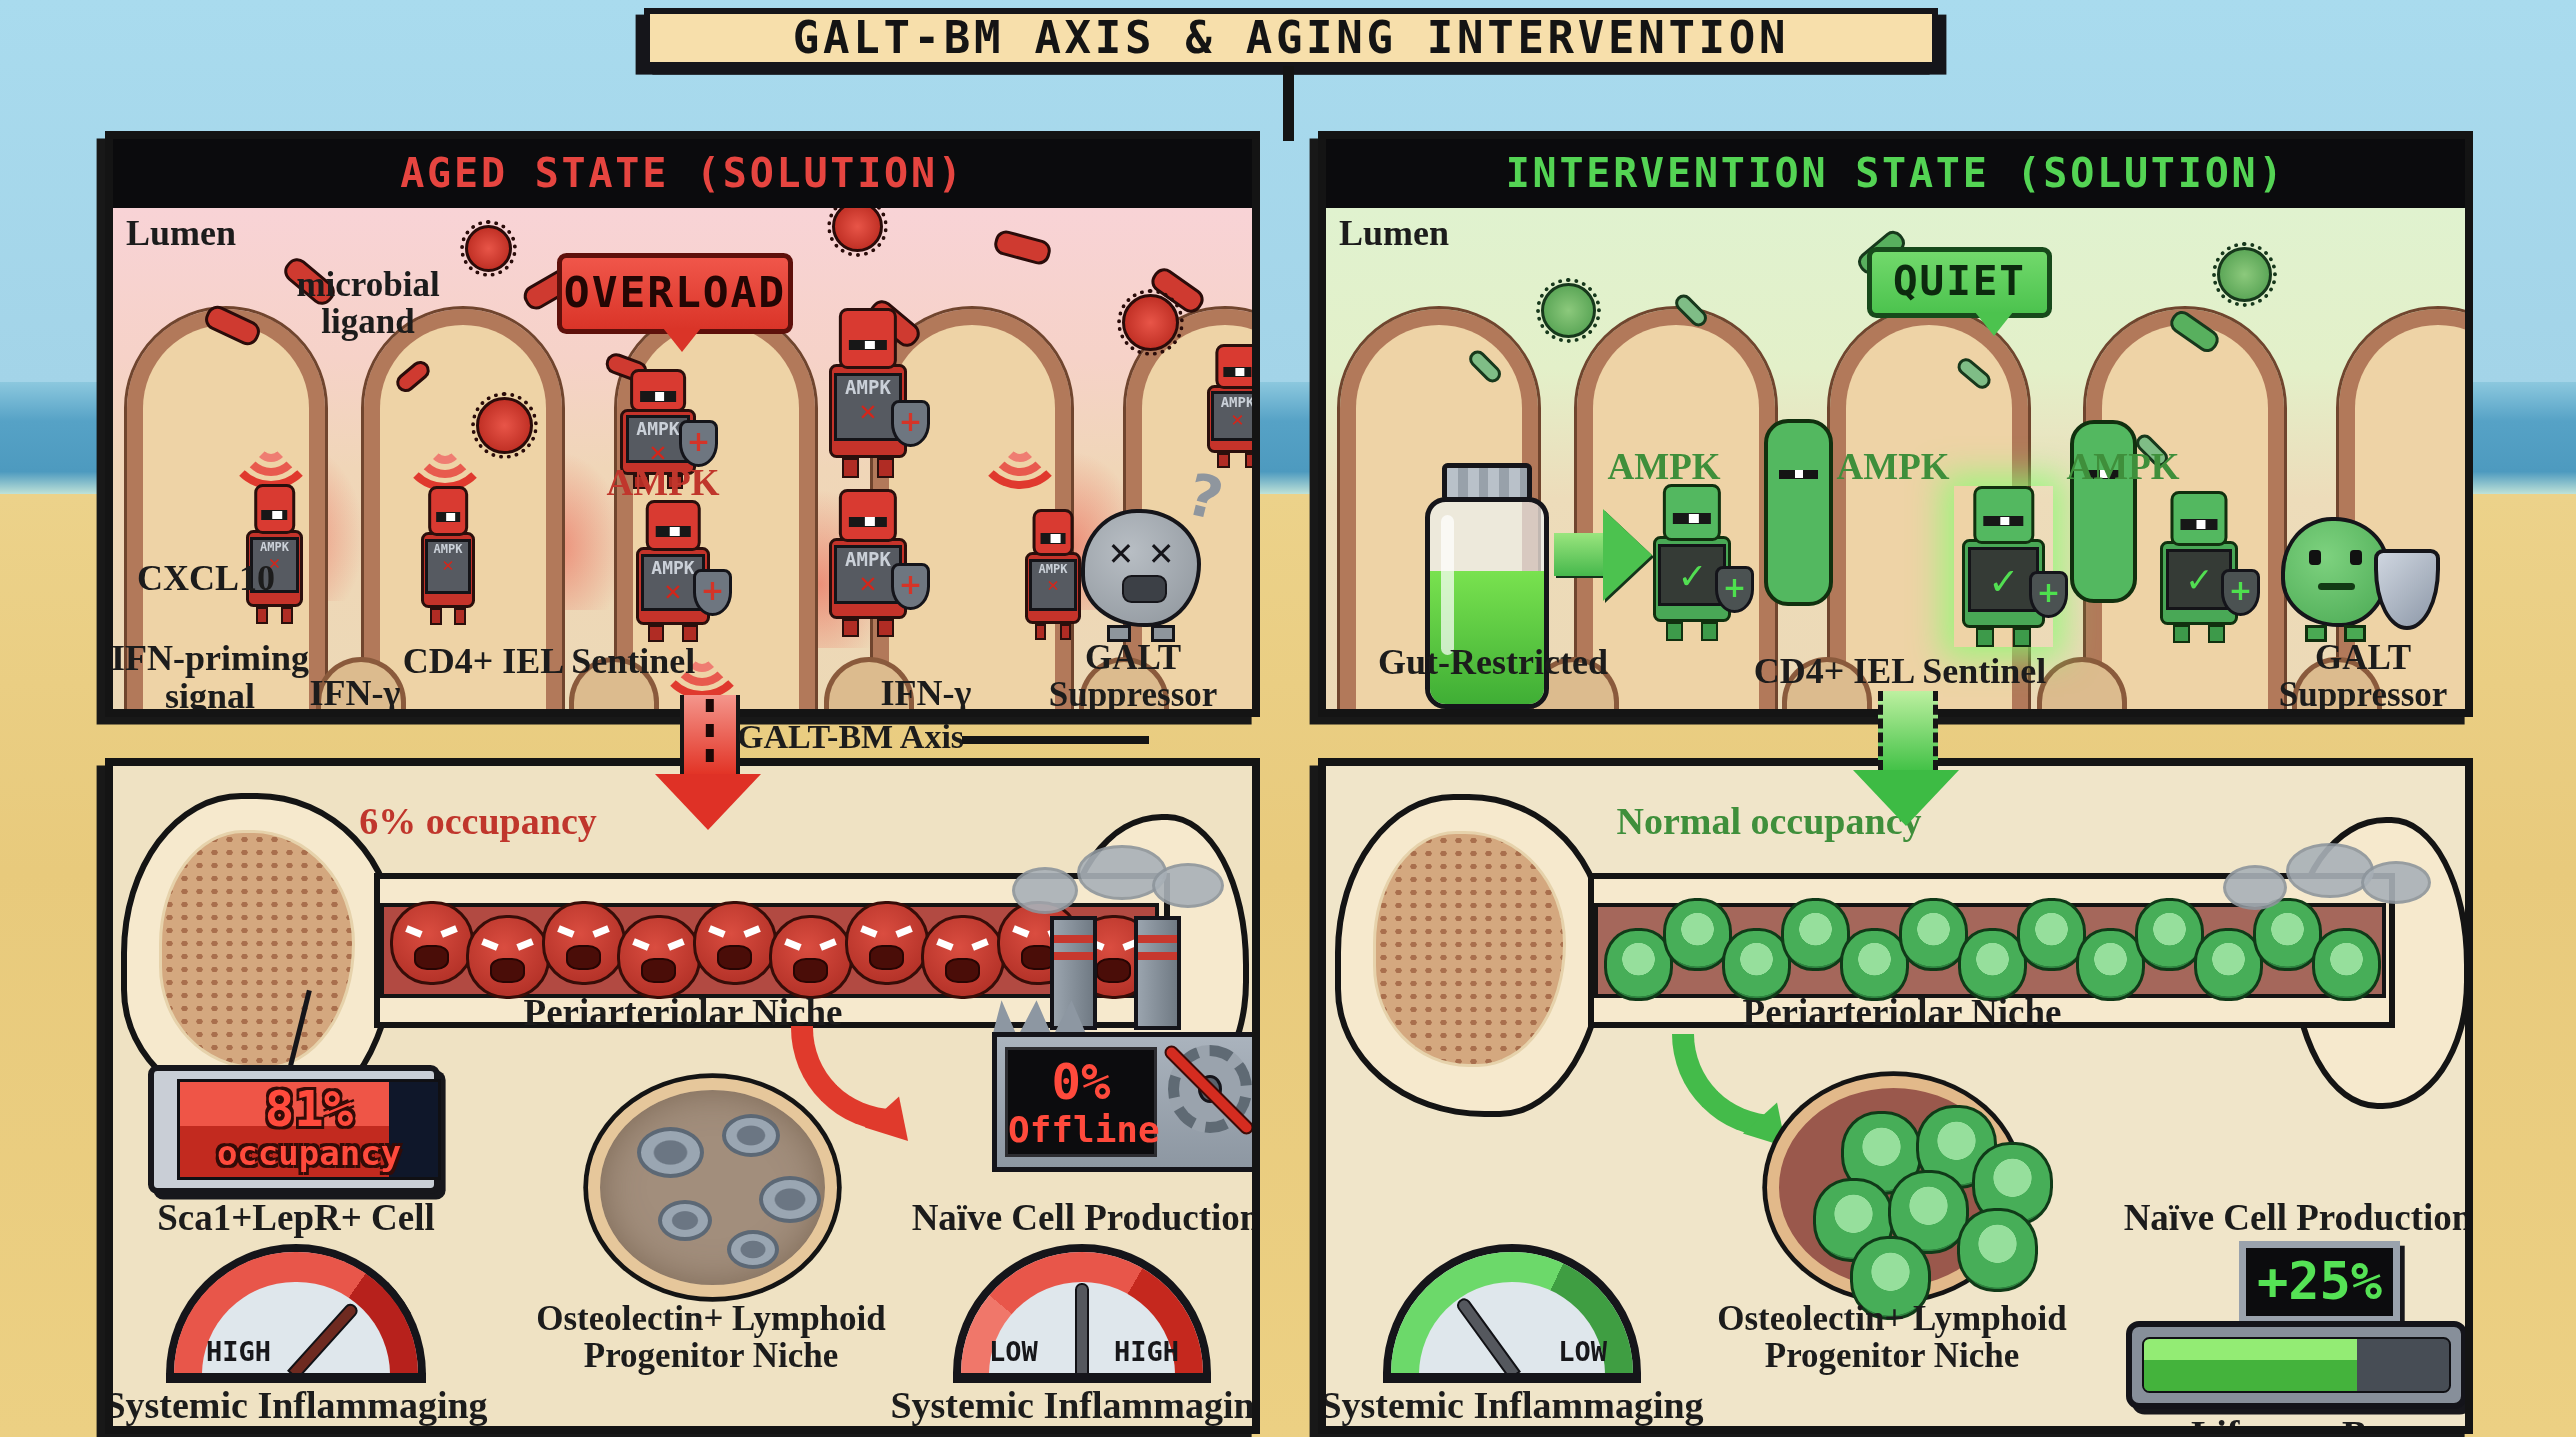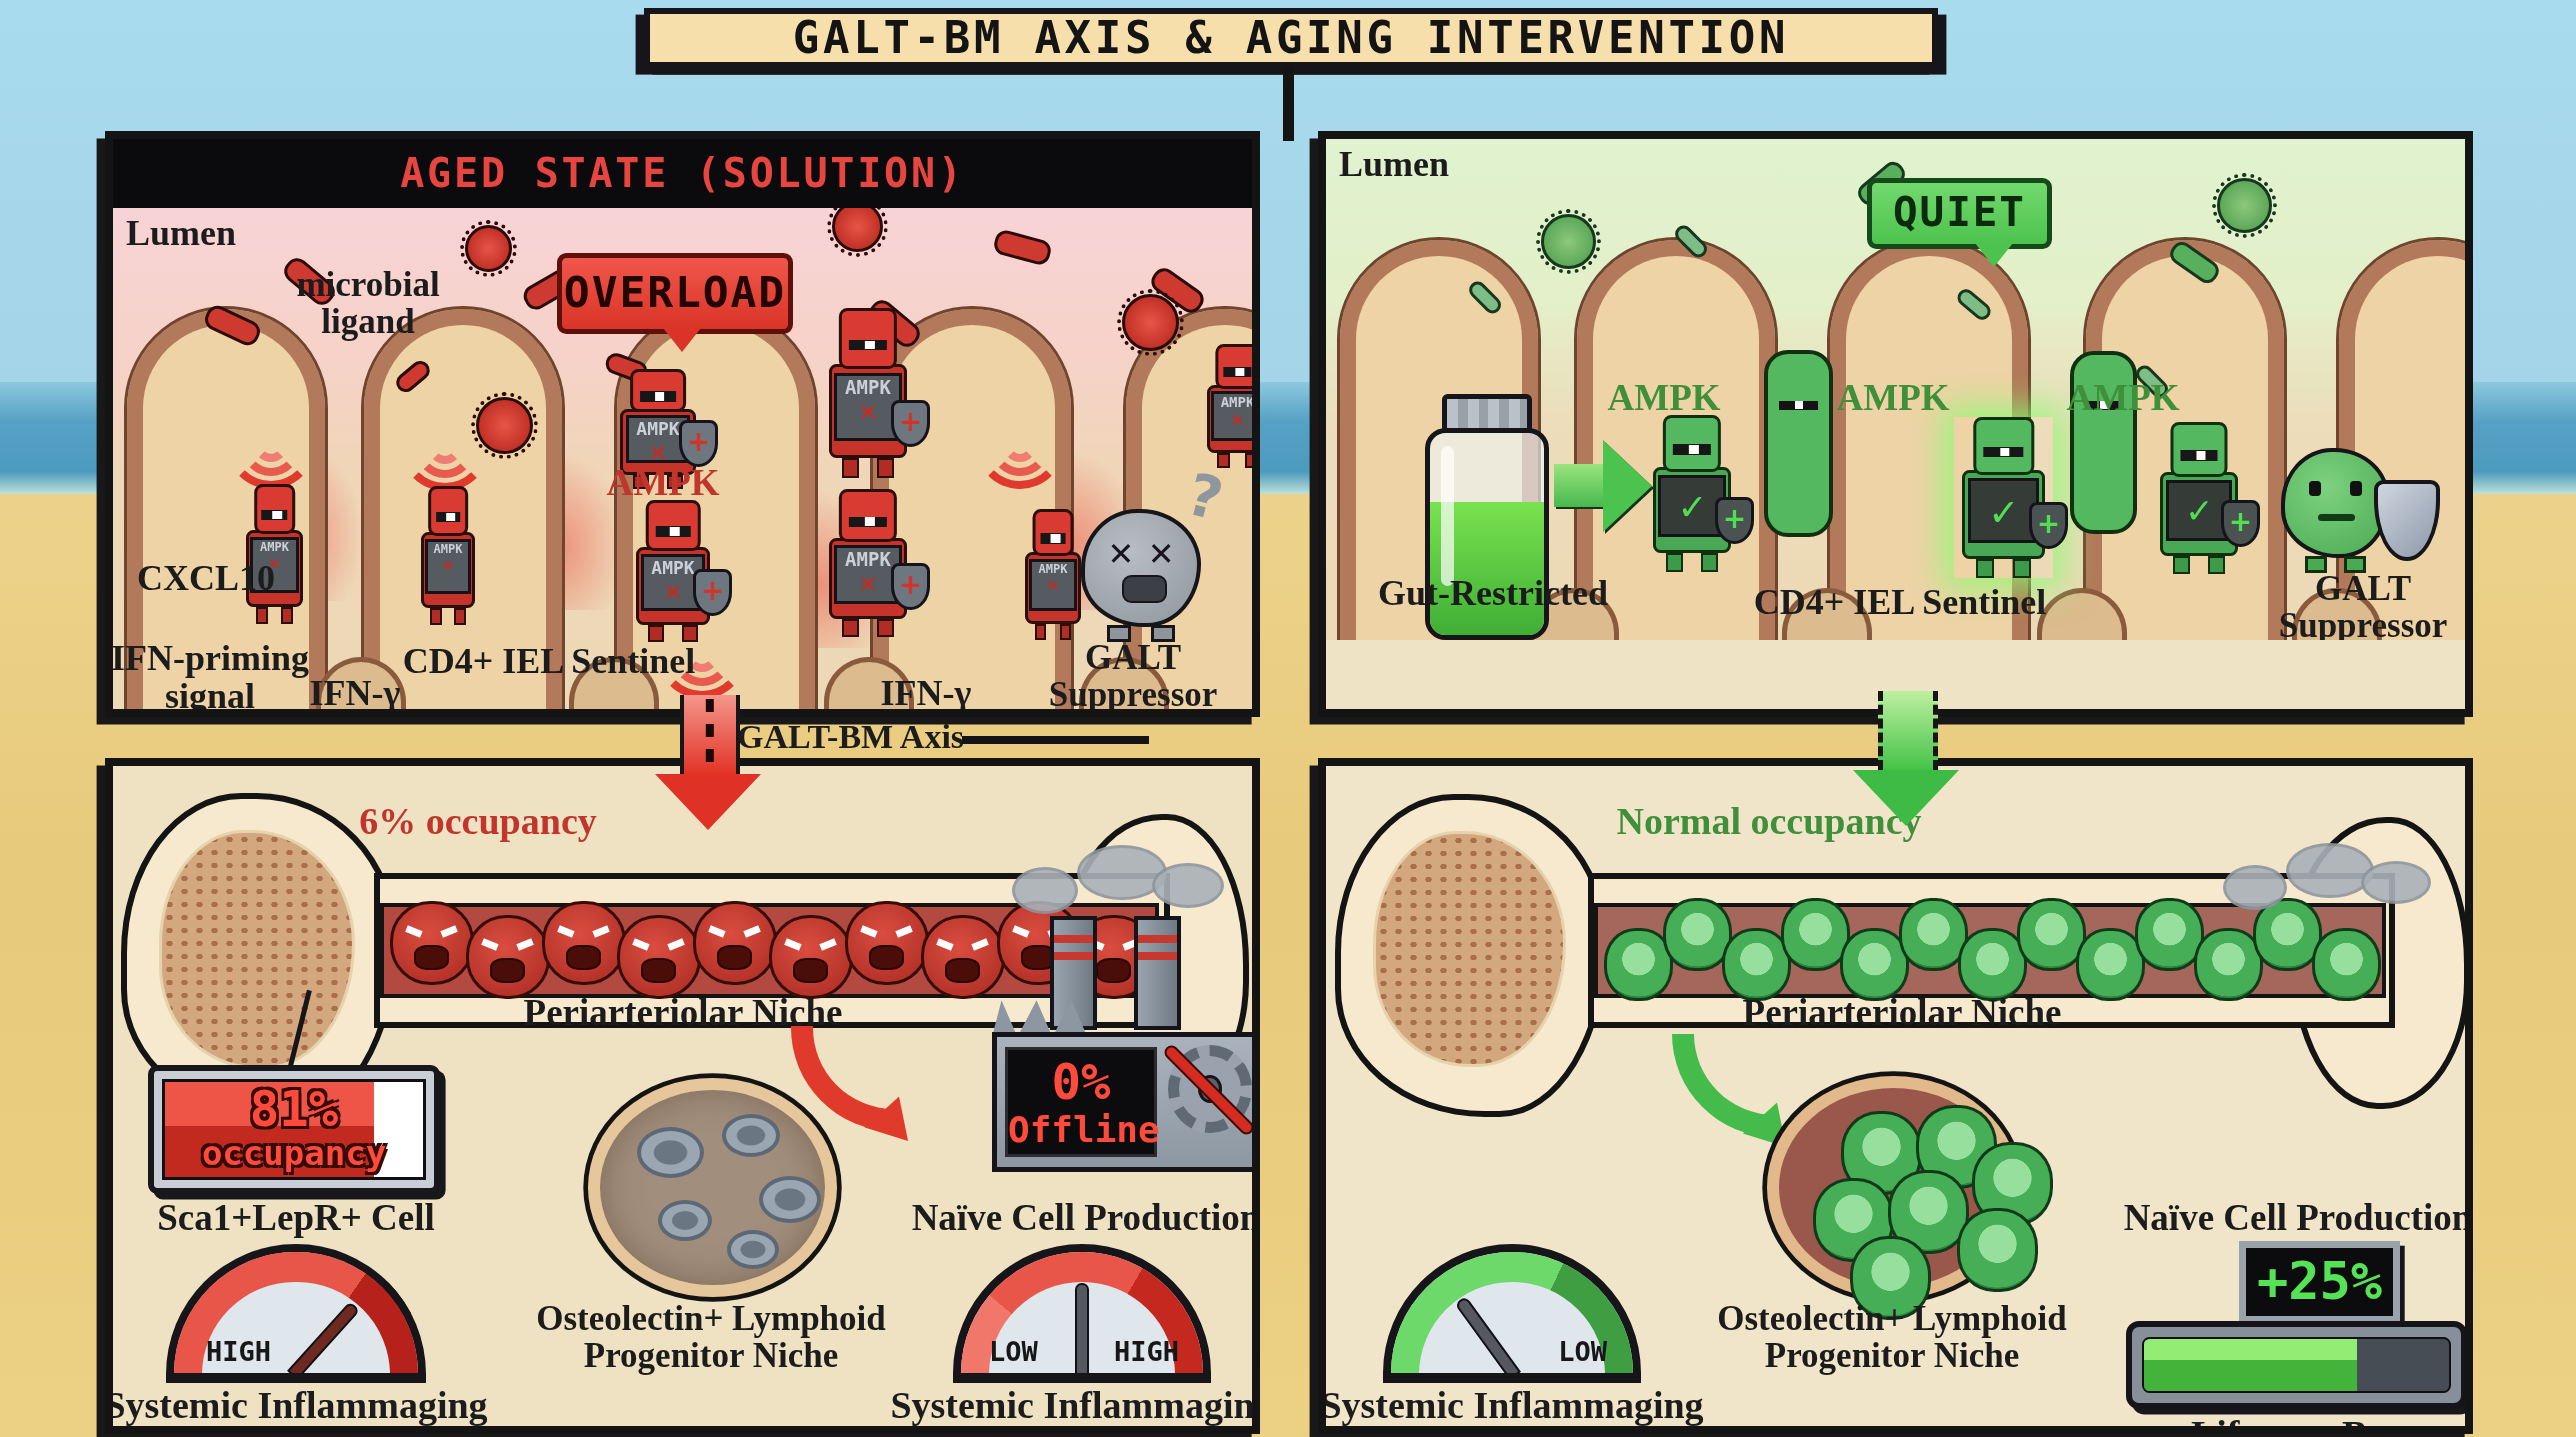--- a/index.html
+++ b/index.html
@@ -121,21 +121,21 @@
   .cellR .ey{position:absolute;top:30%;width:16px;height:6.6px;background:#fff;}
   .cellR .el{left:17%;transform:rotate(22deg);} .cellR .er{right:17%;transform:rotate(-22deg);}
   .cellR .mo{position:absolute;left:28%;right:28%;top:52%;height:27%;background:#4a0d08;border:2.8px solid #260503;border-radius:38%;}
   .cellG{position:absolute;width:69px;height:73px;border-radius:46%;border:3.7px solid #103a18;box-sizing:border-box;
     background:radial-gradient(circle at 50% 42%,#96df9c 0 32%,#47ae58 33% 74%,#2f8440 75%);}
   .cellG.big{width:81px;height:84px;}
   .crater{position:absolute;border-radius:50%;background:radial-gradient(#6b7683 0 38%,#9aa6b2 42%);border:4.7px solid #5c6875;box-sizing:border-box;}
   .niche{position:absolute;border-radius:50%;box-sizing:border-box;}
   
   .meter{position:absolute;background:#c9ced6;border:6.6px solid #17171c;border-radius:9.4px;box-sizing:border-box;padding:8.4px;box-shadow:5.6px 5.6px 0 #17171c;}
-  .mscreen{position:relative;width:100%;height:100%;background:#ffffff;border:3.7px solid #101014;box-sizing:border-box;overflow:hidden;}
+  .mscreen{position:relative;width:100%;height:100%;background:#0f172a;border:3.7px solid #101014;box-sizing:border-box;overflow:hidden;margin-left:15px;}
   .mfill{position:absolute;left:0;top:0;bottom:0;background:linear-gradient(180deg,#ef5547 0 46%,#c22a1f 46%);}
   .mtxt{position:absolute;inset:0;text-align:center;font-family:"DejaVu Sans Mono",monospace;font-weight:bold;color:#ff4a3c;
     text-shadow:2.8px 2.8px 0 #330b07,-2.8px -2.8px 0 #330b07,2.8px -2.8px 0 #330b07,-2.8px 2.8px 0 #330b07;}
   .gauge{position:absolute;border:8.4px solid #15151a;border-bottom-width:10.3px;border-radius:935px 935px 0 0;box-sizing:border-box;overflow:hidden;background:#dfe7ec;}
   .arcband{position:absolute;inset:0;}
   .gface{position:absolute;left:28px;right:28px;bottom:-1.9px;top:30px;background:#dfe7ec;border-radius:935px 935px 0 0;}
   .needle{position:absolute;bottom:-3.7px;left:50%;width:14px;height:94px;transform-origin:50% 94%;background:#4a4a4e;border:2.8px solid #121216;border-radius:6.6px 6.6px 0 0;box-sizing:border-box;}
   .gtxt{position:absolute;bottom:5.6px;font-family:"DejaVu Sans Mono",monospace;font-weight:bold;font-size:27px;color:#17171a;}
   .factory{position:absolute;}
   .chim{position:absolute;width:47px;height:114px;background:linear-gradient(90deg,#9aa4ae,#707a84);border:4.7px solid #14141a;box-sizing:border-box;}
@@ -334,20 +334,21 @@
       <div class="lbl ctr red" style="left:550px;top:255px;font-size:37px;">AMPK</div>
       <div class="lbl ctr" style="left:436px;top:434px;font-size:36px;">CD4+ IEL Sentinel</div>
       <div class="lbl ctr" style="left:1020px;top:431px;font-size:35px;">
         <span>GALT</span><br>
         <span>Suppressor</span>
       </div>
     </div>
   </div>
 
   <div class="panel" style="left:1318px;top:131px;width:1155px;height:586px;">
+    <div class="phead" style="color:#54d454;">INTERVENTION STATE (SOLUTION)</div>
     <div class="pbody grad-good">
       <div id="villiR">
           <div class="arch" style="left:14px"></div>
           <div class="arch" style="left:251px"></div>
           <div class="arch" style="left:504px"></div>
           <div class="arch" style="left:760px"></div>
           <div class="arch" style="left:1013px"></div>
         </div>
       <div id="cryR">
           <div class="crypt" style="left:203px"></div>

